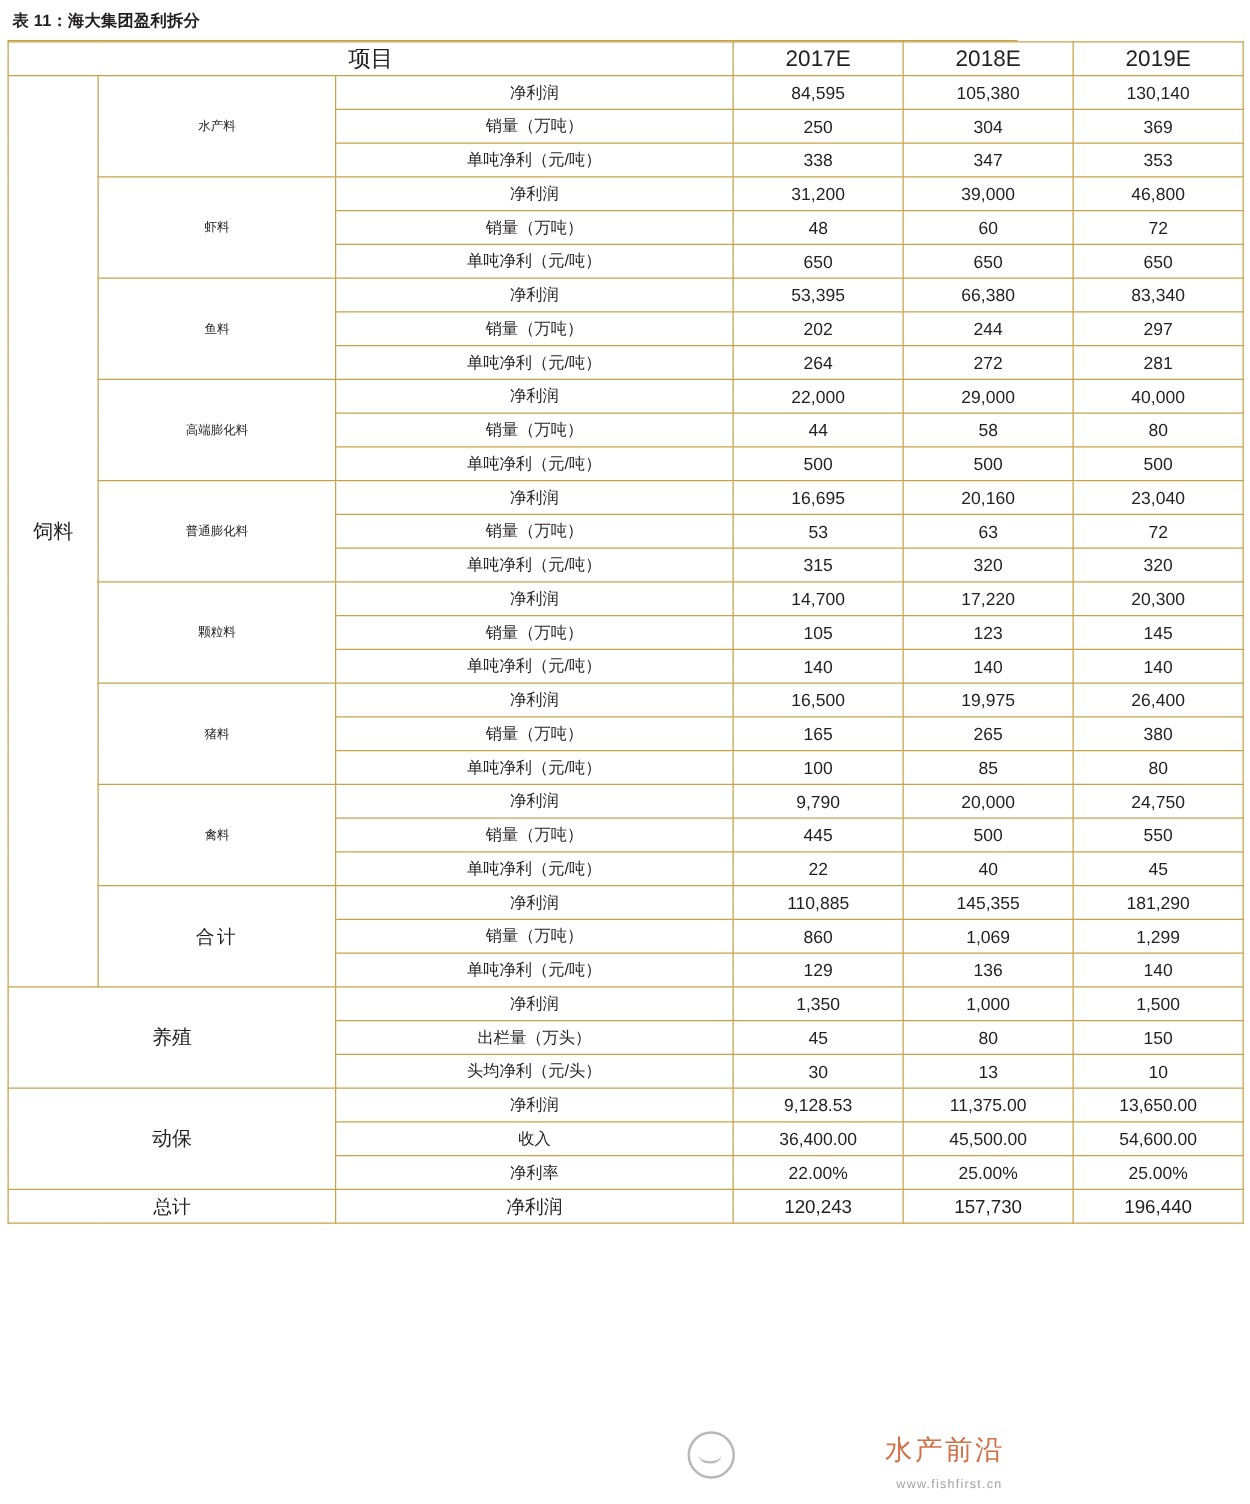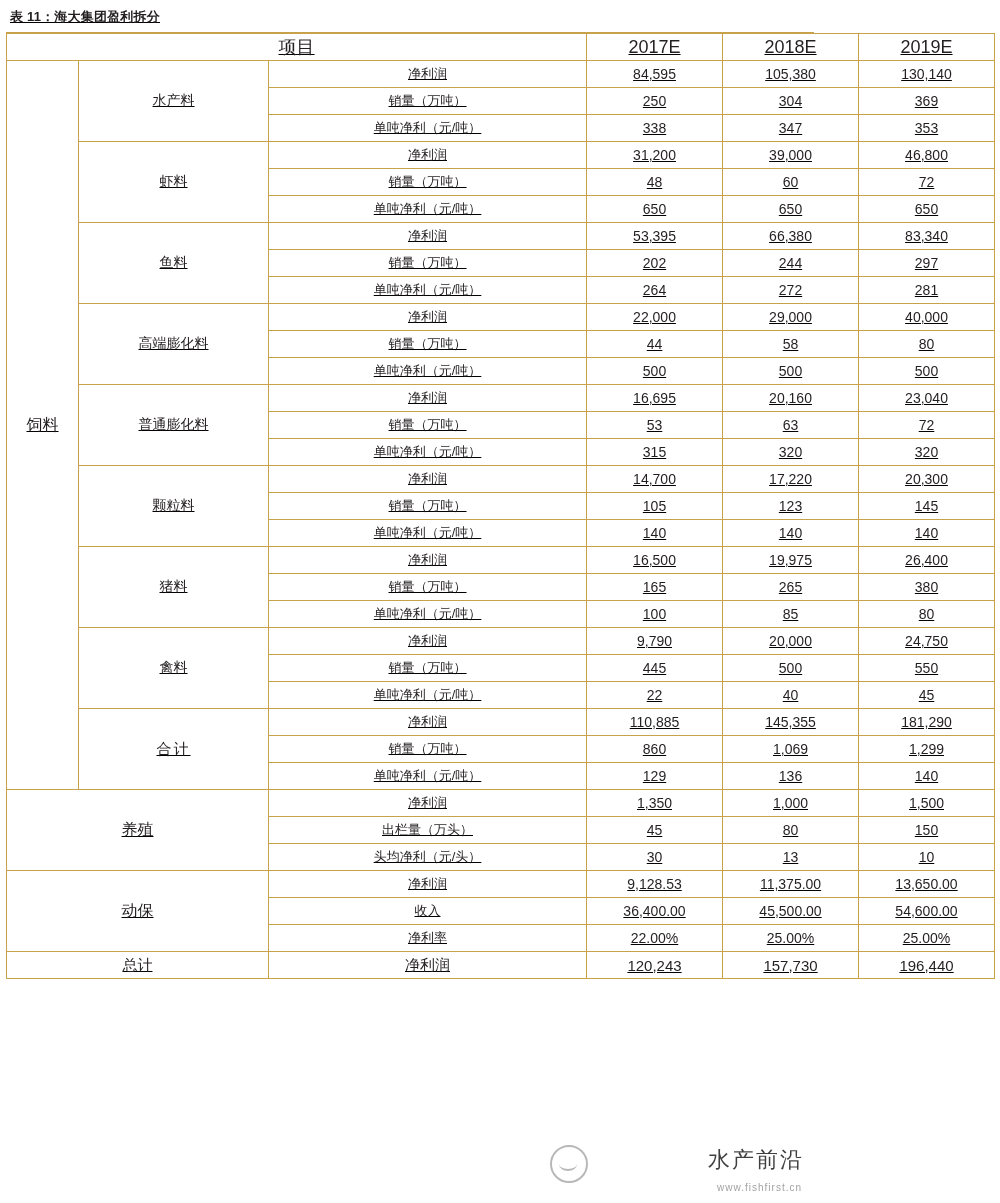--- a/index.html
+++ b/index.html
@@ -14,21 +14,20 @@
     color: #000000;
     position: relative;
     overflow: hidden;
   }
   .page {
     width: 820px;
     height: 1203px;
     position: relative;
     box-sizing: border-box;
     padding: 0 6px;
-    text-decoration: underline;
   }
   .caption {
     font-size: 13px;
     font-weight: bold;
     color: #231f20;
     padding: 8px 2px 6px 4px;
     letter-spacing: 0.2px;
   }
   .caption-rule {
     border-bottom: 1.5px solid #c8a24a;
@@ -59,21 +58,21 @@
   .col-l1 { width: 72px; }
   .col-l2 { width: 190px; }
   .col-item { width: 318px; }
   .col-y { width: 136px; }
 
   .cat-l1 {
     font-weight: bold;
     font-size: 16px;
   }
   .cat-l2 {
-    font-size: 14px;
+    font-size: 10px;
     font-weight: bold;
   }
   .metric {
     font-size: 13px;
   }
   .val {
     font-size: 14px;
   }
   .total-row td {
     font-weight: bold;
@@ -91,21 +90,21 @@
   .src {
     font-size: 12px;
     color: #231f20;
     padding: 8px 0 0 6px;
   }
   .wm-text {
     position: absolute;
     right: 16px;
     bottom: 28px;
     font-size: 22px;
-    color: #000000;
+    color: #c2410c;
     letter-spacing: 2px;
     font-family: "Liberation Serif", serif;
     opacity: 0.75;
   }
   .wm-sub {
     position: absolute;
     right: 18px;
     bottom: 10px;
     font-size: 10px;
     color: #8a8a8a;

